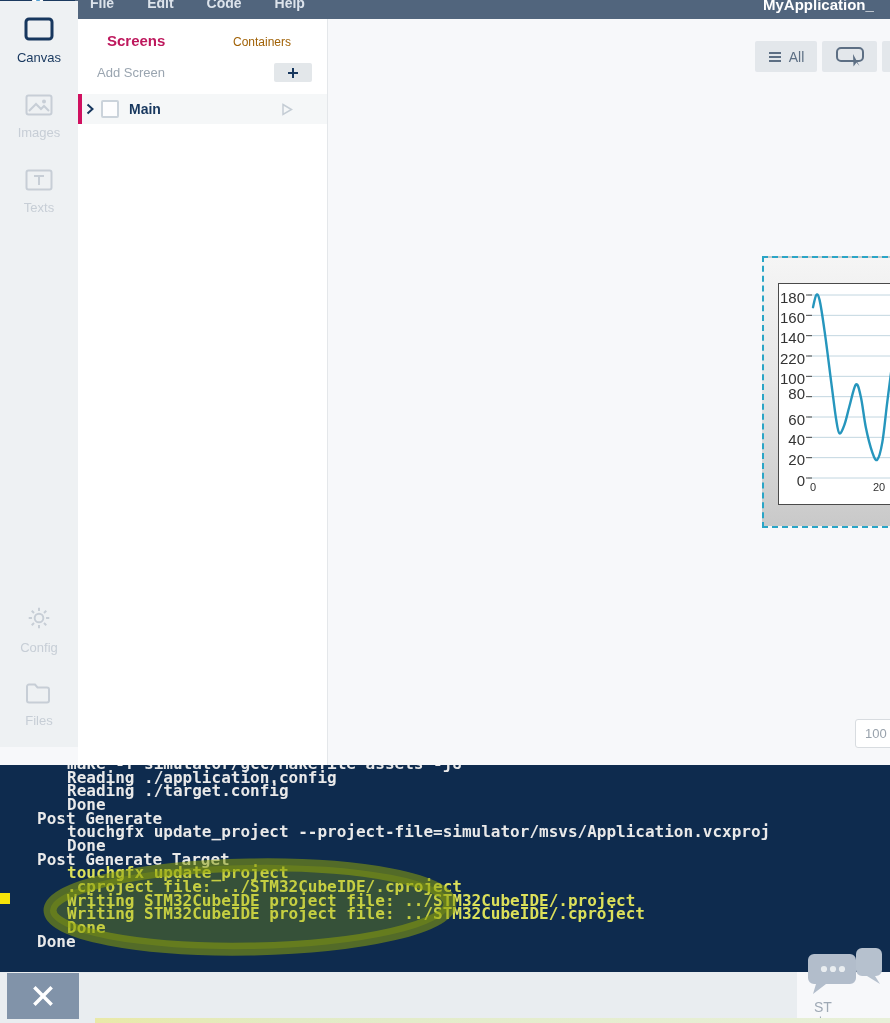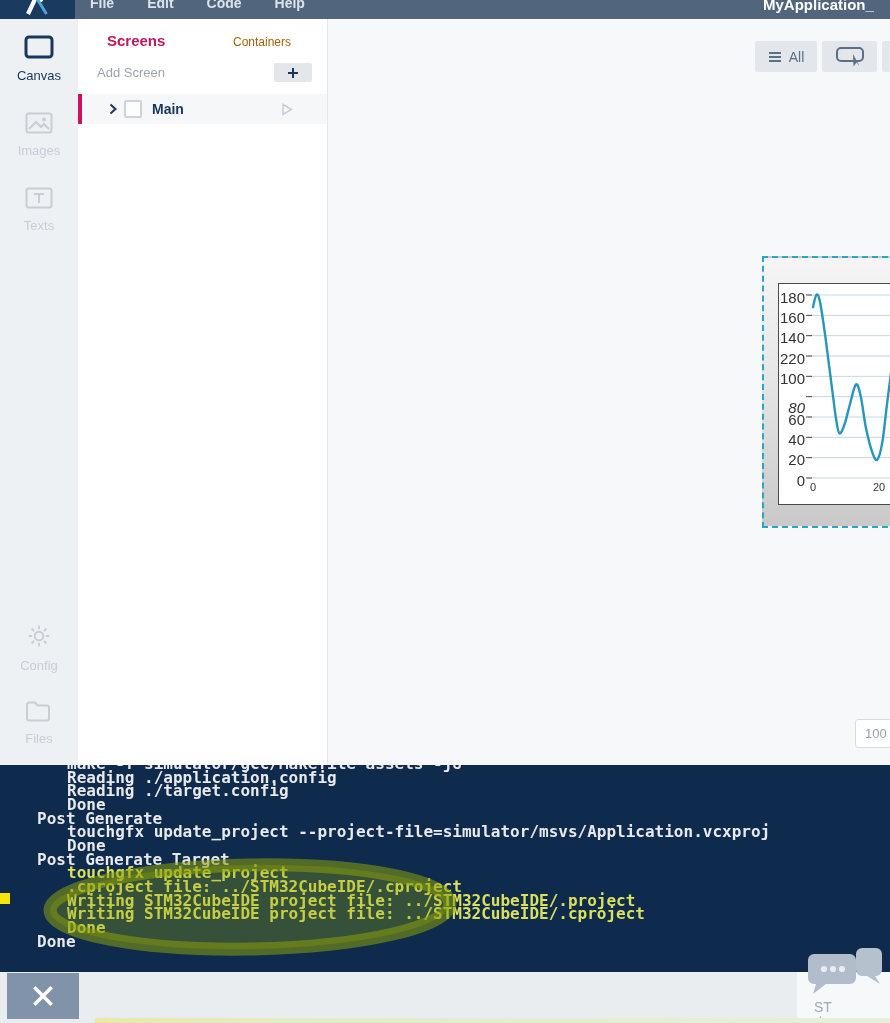--- a/index.html
+++ b/index.html
@@ -8,37 +8,37 @@
 
   
   .topbar{position:absolute;left:0;top:0;width:890px;height:19px;background:#51657D;overflow:hidden;}
   .logo-block{position:absolute;left:0;top:0;width:75px;height:19px;background:#1B3A5F;overflow:hidden;}
   .logo-block svg{position:absolute;left:24px;top:-9px;}
   .menu-bar{position:absolute;left:90px;top:-7px;display:flex;gap:33px;}
   .menu-item{color:#DCE3EB;font-size:14px;font-weight:700;line-height:20px;}
   .win-title{position:absolute;left:763px;top:-6px;color:#FFFFFF;font-size:15px;font-weight:700;line-height:21px;white-space:nowrap;}
 
   
-  .sidebar{position:absolute;left:0;top:19px;width:78px;height:746px;background:#EEF1F3;}
+  .sidebar{position:absolute;left:0;top:1px;width:78px;height:746px;background:#EEF1F3;}
   .side-group-top{position:absolute;top:16px;left:0;width:78px;display:flex;flex-direction:column;gap:29px;}
   .side-group-bottom{position:absolute;top:604px;left:0;width:78px;display:flex;flex-direction:column;gap:27px;}
   .side-item{display:flex;flex-direction:column;align-items:center;gap:5px;color:#C7CED6;cursor:pointer;}
   .side-item.active{color:#17375E;}
   .side-label{font-size:13px;}
 
   
   .panel{position:absolute;left:78px;top:19px;width:250px;height:746px;background:#FFFFFF;border-right:1px solid #E4E7EA;box-sizing:border-box;}
   .panel-header{display:flex;justify-content:space-between;align-items:baseline;padding:13px 36px 0 29px;}
   .panel-title{font-size:15px;font-weight:700;color:#be185d;}
   .panel-tab{font-size:12px;color:#a16207;cursor:pointer;}
   .add-row{display:flex;justify-content:space-between;align-items:center;padding:14px 15px 0 19px;}
   .add-label{font-size:13px;color:#9AA5B0;}
   .plus-btn{width:38px;height:19px;background:#E3E7EA;border-radius:2px;display:flex;align-items:center;justify-content:center;color:#17375E;cursor:pointer;}
   .screens-list{margin-top:12px;}
-  .tree-row{height:30px;background:#F5F7F8;border-left:4px solid #D0105F;display:flex;align-items:center;padding-left:27px;cursor:pointer;}
+  .tree-row{height:30px;background:#F5F7F8;border-left:4px solid #D0105F;display:flex;align-items:center;padding-left:4px;cursor:pointer;}
   .tree-row .chev{color:#17375E;display:flex;margin-right:7px;}
   .tree-checkbox{width:14px;height:14px;border:2px solid #CBD3DB;border-radius:2px;background:#FDFDFE;margin-right:10px;}
   .tree-label{font-size:14px;font-weight:700;color:#17375E;}
   .tree-play{margin-left:auto;margin-right:33px;color:#C5CDD5;display:flex;}
 
   
   .canvas{position:absolute;left:329px;top:19px;width:561px;height:746px;background:#F7F8FA;overflow:hidden;}
   .tool-btn{position:absolute;top:22px;height:31px;background:#E3E7EB;border-radius:2px;color:#5D6F84;
             display:flex;align-items:center;justify-content:center;gap:7px;font-size:14px;cursor:pointer;}
   .btn-all{left:426px;width:62px;}
@@ -203,21 +203,21 @@
             <line x1="29" x2="128" y1="31.333333333333343" y2="31.333333333333343" stroke="#C2D6E0" stroke-width="1"></line>
             <line x1="27" x2="33" y1="31.333333333333343" y2="31.333333333333343" stroke="#4A4A4A" stroke-width="1"></line>
             <line x1="29" x2="128" y1="11" y2="11" stroke="#C2D6E0" stroke-width="1"></line>
             <line x1="27" x2="33" y1="11" y2="11" stroke="#4A4A4A" stroke-width="1"></line>
             <path d="M34.0,23.2C34.5,21.2 36.2,12.2 37.3,11.0C38.4,9.8 39.2,10.2 40.6,16.1C42.0,22.0 43.6,33.0 45.5,46.6C47.5,60.1 50.2,82.7 52.1,97.4C54.1,112.2 55.7,126.4 57.1,135.0C58.5,143.7 59.0,148.3 60.4,149.3C61.8,150.3 63.7,145.5 65.3,141.1C67.0,136.7 68.4,129.6 70.3,122.8C72.2,116.1 75.0,102.2 76.9,100.5C78.8,98.8 80.2,105.5 81.8,112.7C83.5,119.8 84.9,133.8 86.8,143.2C88.7,152.5 91.5,163.2 93.4,168.6C95.3,174.0 96.7,177.4 98.3,175.7C100.0,174.0 101.6,168.1 103.3,158.4C105.0,148.8 106.7,129.9 108.3,117.8C109.8,105.5 111.8,90.6 112.5,85.2" fill="none" stroke="#2696BD" stroke-width="2.4" stroke-linecap="round"></path>
           </svg>
       <div class="ylab" style="top: 187.5px;">0</div>
           <div class="ylab" style="top: 167.167px;">20</div>
           <div class="ylab" style="top: 146.833px;">40</div>
           <div class="ylab" style="top: 126.5px;">60</div>
-          <div class="ylab" style="top: 115px; font-style: italic;">80</div>
+          <div class="ylab" style="top: 101px;">80</div>
           <div class="ylab" style="top: 85.8333px;">100</div>
           <div class="ylab" style="top: 65.5px;">220</div>
           <div class="ylab" style="top: 45.1667px;">140</div>
           <div class="ylab" style="top: 24.8333px;">160</div>
           <div class="ylab" style="top: 4.5px;">180</div>
           <div class="xlab" style="left: 34px;">0</div>
           <div class="xlab" style="left: 100px;">20</div>
         </div>
     </div>
 

